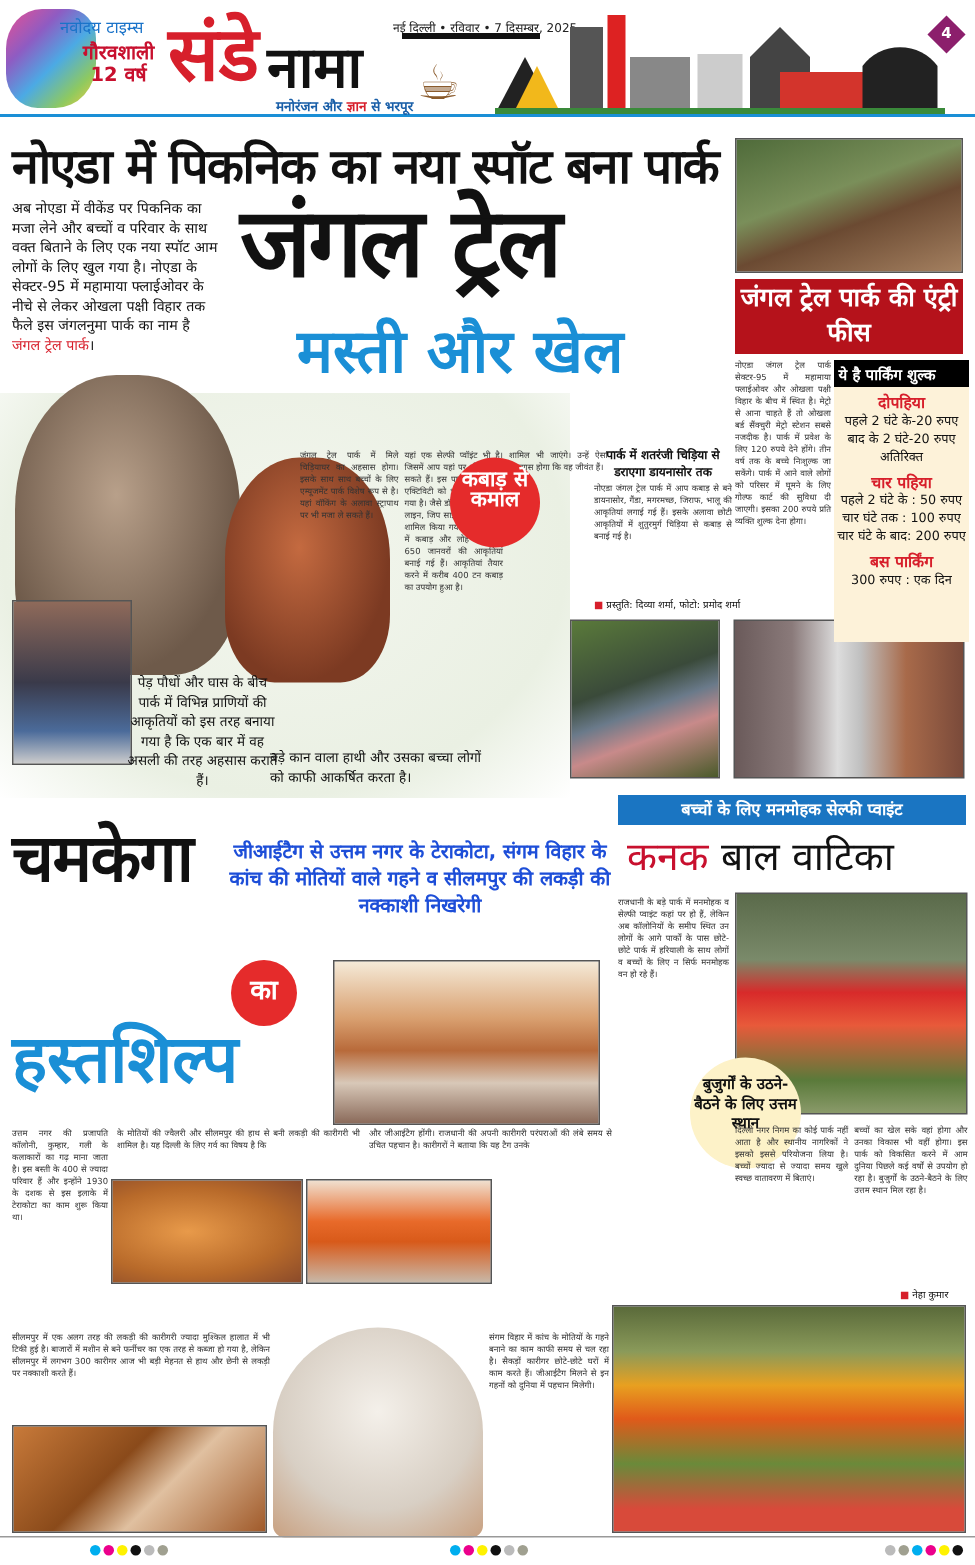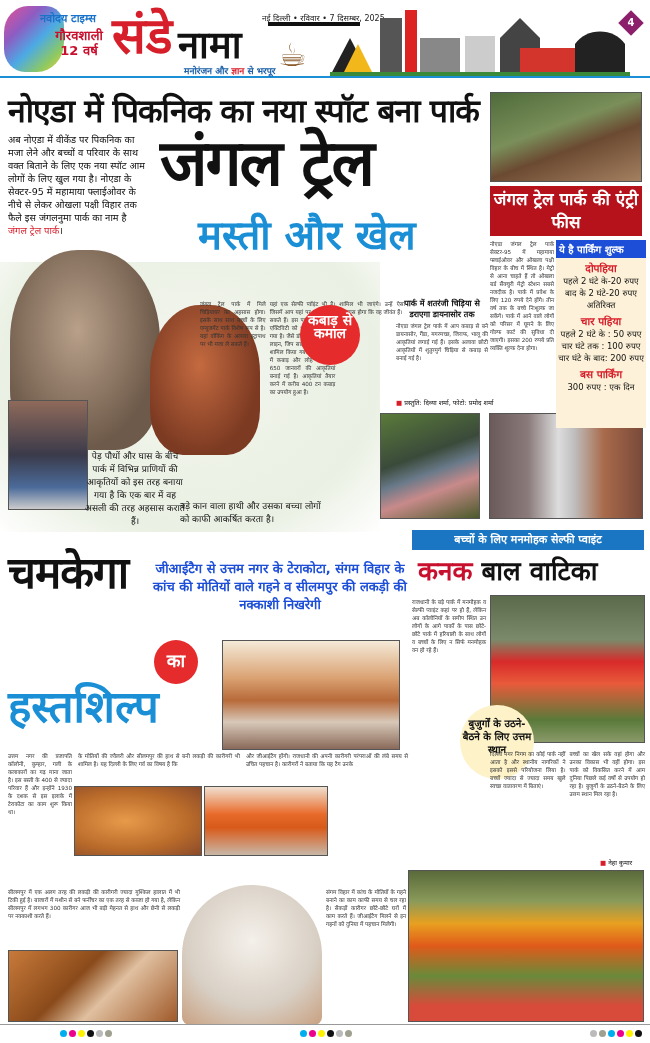--- a/index.html
+++ b/index.html
@@ -1,21 +1,21 @@
 <!DOCTYPE html>
 <html><head>
 <meta charset="utf-8">
 <style>
 *{box-sizing:border-box;margin:0;padding:0}
 body{width:650px;height:1043px;background:#fff;font-family:"DejaVu Sans",sans-serif;color:#111;position:relative;overflow:hidden}
 .abs{position:absolute}
 
 .mast{left:0;top:0;width:650px;height:78px;border-bottom:2px solid #1a8fd6}
 .splash{left:4px;top:6px;width:60px;height:66px;background:linear-gradient(135deg,#e6317f 0%,#7a3fb8 30%,#2c9be0 55%,#7bc043 80%,#f7c31b 100%);border-radius:40% 30% 45% 35%;opacity:.85}
-.brand-small{left:40px;top:10px;font-size:11px;font-weight:bold;color:#1a73c9}
+.brand-small{left:40px;top:10px;font-size:11px;font-weight:normal;color:#1a73c9}
 .anniv{left:44px;top:28px;font-size:13px;font-weight:bold;color:#c8102e;line-height:15px;text-align:center;width:70px}
 .logo-a{left:112px;top:8px;font-size:50px;font-weight:bold;color:#d71f2b;font-family:"DejaVu Serif",serif;line-height:56px}
 .logo-b{left:178px;top:24px;font-size:38px;font-weight:bold;color:#111;line-height:42px}
 .tagline{left:184px;top:64px;font-size:9px;color:#1a5fa8;font-weight:bold}
 .tagline b{color:#d71f2b}
 .dateline{left:262px;top:12px;font-size:8px;color:#222}
 .dateline-bar{left:268px;top:22px;width:92px;height:4px;background:#111}
 .cup{left:278px;top:36px;font-size:32px;color:#8a5a2b}
 .skyline{left:330px;top:8px;width:300px;height:68px}
 .pageno{left:622px;top:14px;width:18px;height:18px;background:#8c1f6c;transform:rotate(45deg)}
@@ -25,41 +25,41 @@
 .intro{left:8px;top:133px;width:140px;font-size:9.5px;line-height:13px;color:#111}
 .intro .red{color:#d71f2b}
 .big1{left:160px;top:128px;font-size:64px;font-weight:bold;line-height:70px;color:#111;letter-spacing:-2px}
 .big2{left:198px;top:212px;font-size:40px;font-weight:bold;color:#1a8fd6;line-height:46px}
 .photo{border:1px solid #555;overflow:hidden}
 .camel{left:490px;top:92px;width:152px;height:90px;background:linear-gradient(160deg,#4f6b3a,#7a8f5a 40%,#6b4a32 60%,#a48060)}
 .entry{left:490px;top:186px;width:152px;height:50px;background:#b5121b;color:#fff;font-weight:bold;font-size:17px;text-align:center;line-height:23px;padding-top:2px}
 .col{font-size:5.6px;line-height:8px;color:#333;text-align:justify}
 .fee-col{left:490px;top:240px;width:64px}
 .park-box{left:556px;top:240px;width:90px;height:188px;background:#fdf2d9}
-.park-head{background:#1d4ed8;color:#fff;font-weight:bold;font-size:10px;padding:2px 3px}
+.park-head{background:#000000;color:#fff;font-weight:bold;font-size:10px;padding:2px 3px}
 .park-sub{color:#d71f2b;font-weight:bold;font-size:10.5px;text-align:center;margin-top:3px}
 .park-line{font-size:8.5px;text-align:center;line-height:12px;color:#111}
 .eleph-area{left:0;top:262px;width:380px;height:270px;background:radial-gradient(ellipse at 50% 40%,#f3f6ee 0%,#eaf0e3 70%,#fff 100%)}
 .eleph1{left:10px;top:250px;width:150px;height:200px;background:radial-gradient(ellipse at 45% 40%,#b8a08a,#6e5a4a 70%);border-radius:45% 45% 30% 30%}
 .eleph2{left:150px;top:305px;width:110px;height:150px;background:radial-gradient(ellipse at 45% 40%,#c46a40,#7c3a22 70%);border-radius:45% 45% 30% 30%}
 .people{left:8px;top:400px;width:80px;height:110px;background:linear-gradient(180deg,#8f6a5a,#3a3a4a 50%,#4b6b9a 80%,#ccc)}
 .cap1{left:85px;top:450px;width:100px;font-size:9px;line-height:13px;text-align:center}
 .cap2{left:180px;top:500px;width:150px;font-size:9px;line-height:13px;text-align:left}
 .midcols{left:200px;top:300px;width:205px;display:flex;gap:4px}
 .midcols .col{flex:1}
 .kabad{left:240px;top:300px;width:60px;height:60px;background:#e52b2b;border-radius:50%;color:#fff;font-size:14px;text-align:center;line-height:13px;padding-top:9px;font-weight:bold}
 .peacock-h{left:396px;top:298px;width:92px;font-size:8px;font-weight:bold;text-align:center;line-height:11px}
 .peacock-col{left:396px;top:322px;width:92px}
 .credit{left:396px;top:398px;font-size:6.5px;color:#111}
 .credit i{color:#d71f2b;font-style:normal}
 .croc{left:380px;top:413px;width:100px;height:106px;background:linear-gradient(160deg,#5a7a3a,#3a4a3a 40%,#6a7a8a 55%,#c88a8a 70%,#4a5a2a)}
 .walrus{left:489px;top:413px;width:154px;height:106px;background:linear-gradient(90deg,#6a5a5a 0%,#8a7a7a 25%,#ddd 45%,#c0c0c0 55%,#a86a4a 75%,#7a4a3a)}
 
 .sel-band{left:412px;top:530px;width:232px;height:20px;background:#1a75c2;color:#fff;font-size:11px;font-weight:bold;line-height:20px;text-align:center}
-.kanak{left:418px;top:552px;font-size:26px;font-weight:bold;white-space:nowrap}
+.kanak{left:418px;top:552px;font-size:26px;font-weight:normal;white-space:nowrap}
 .kanak .r{color:#c8102e}
 .chamke{left:8px;top:548px;font-size:44px;font-weight:bold;line-height:50px;color:#111;letter-spacing:-1px}
 .ka{left:154px;top:640px;width:44px;height:44px;border-radius:50%;background:#e52b2b;color:#fff;font-weight:bold;font-size:18px;text-align:center;line-height:42px}
 .hast{left:8px;top:680px;font-size:44px;font-weight:bold;color:#1a8fd6;line-height:54px;white-space:nowrap}
 .gi{left:150px;top:560px;width:260px;font-size:13px;line-height:18px;text-align:center;font-weight:bold;color:#1d4ed8}
 .pots{left:222px;top:640px;width:178px;height:110px;background:linear-gradient(180deg,#f5ead8 0%,#d9a070 35%,#b86a3a 55%,#d8c8b8 75%,#8a6a5a)}
 .kanak-photo{left:490px;top:595px;width:155px;height:148px;background:linear-gradient(180deg,#5a6a4a 0%,#7a8a6a 30%,#d82a2a 45%,#e85a3a 60%,#5a7a3a 85%,#8a9a6a)}
 .kcol1{left:412px;top:598px;width:74px}
 .bujurg{left:460px;top:705px;width:74px;height:74px;border-radius:50%;background:#fdf2c8;font-size:10px;font-weight:bold;text-align:center;line-height:13px;padding-top:12px}
 .kbot{left:490px;top:750px;width:155px;display:flex;gap:4px}

